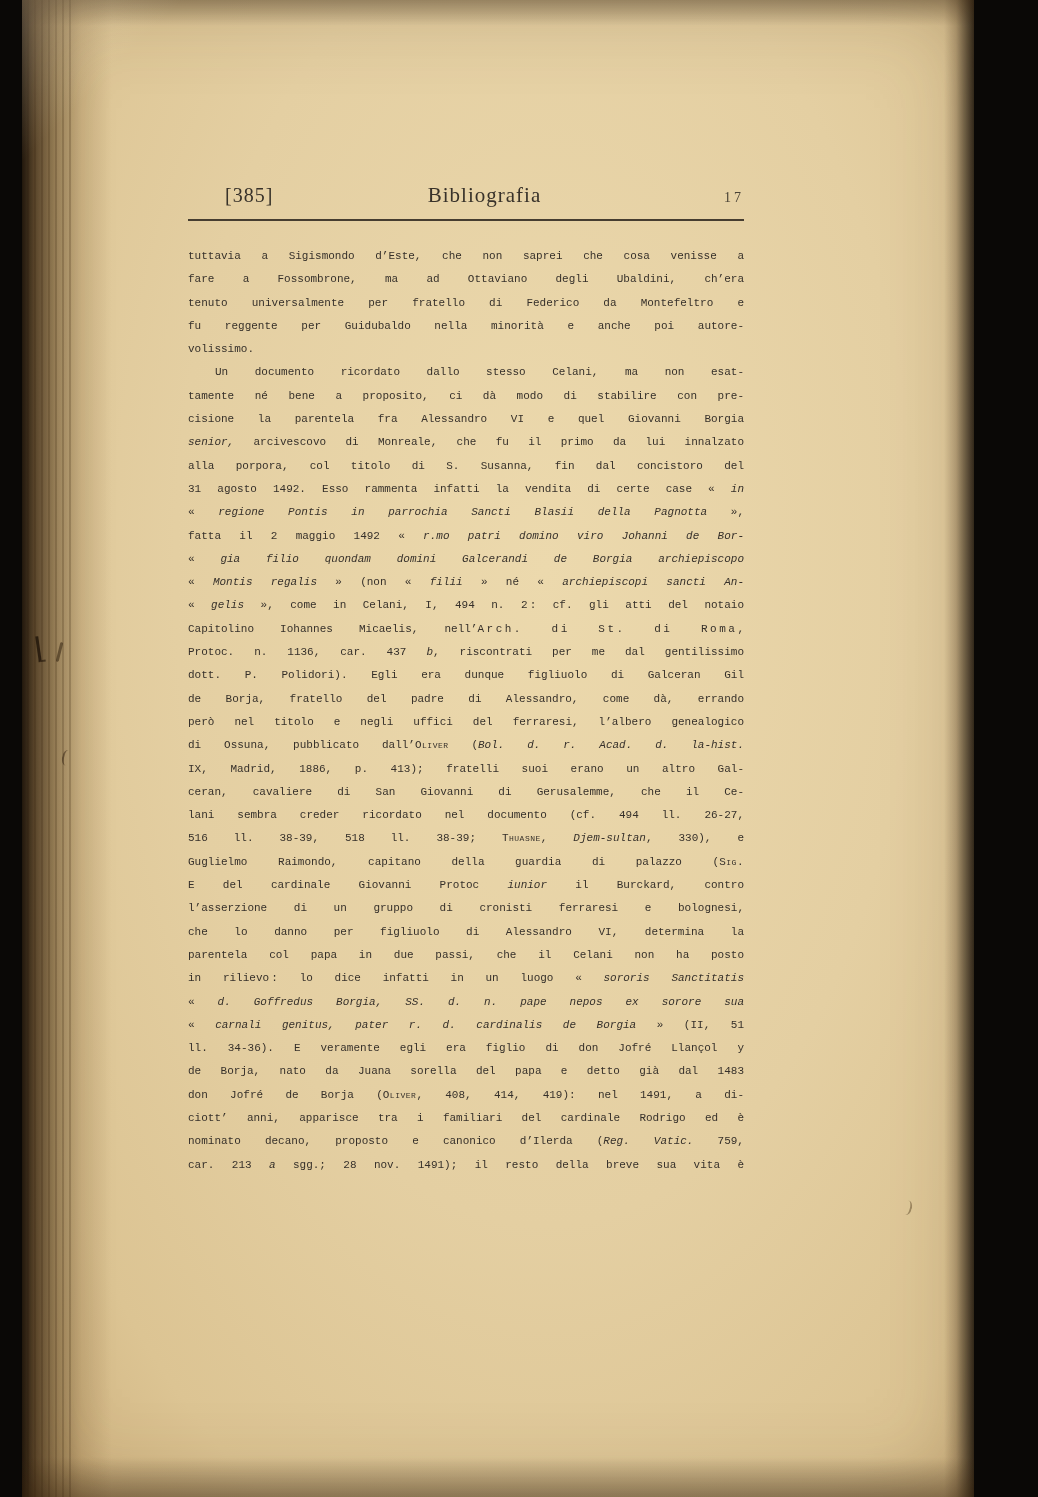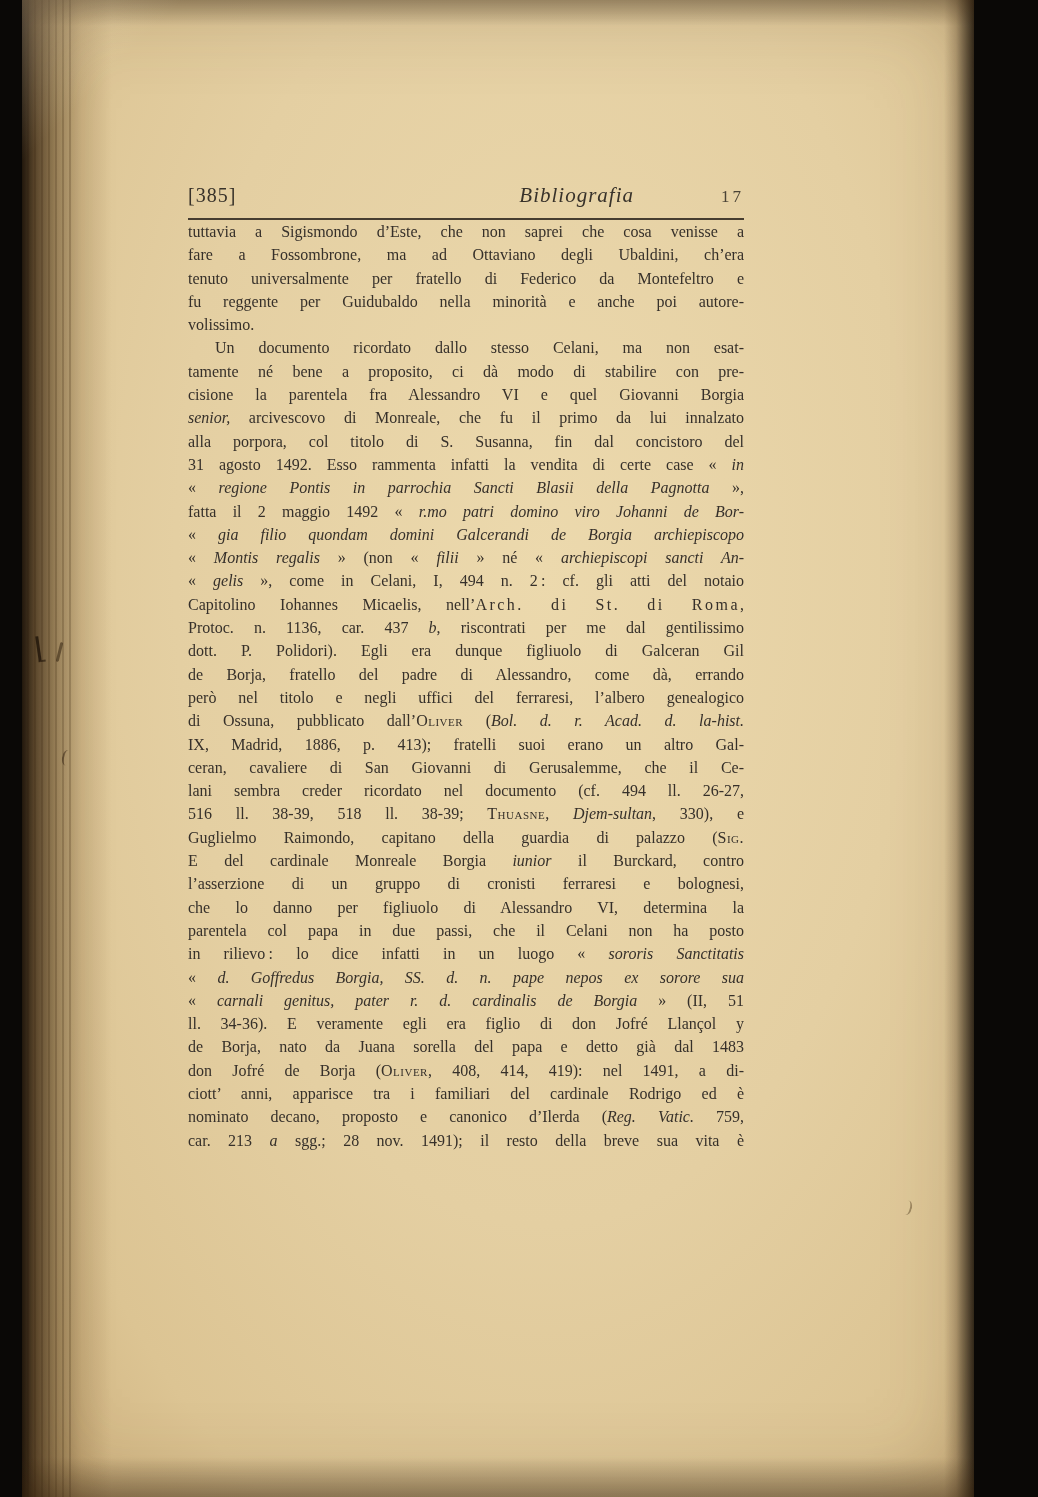--- a/index.html
+++ b/index.html
@@ -79,31 +79,34 @@
   .content {
     position:absolute;
     left:166px; top:182px;
     width:556px;
     color:#38322a;
   }
 
   .header {
     display:flex; align-items:baseline;
     line-height:26px;
+    margin-left:37px;
   }
   .h-marker { width:110px; font-size:20px; letter-spacing:1px; text-align:left; }
-  .h-title  { flex:1; text-align:right; font-style:italic; font-size:21px; letter-spacing:1px; }
-  .h-page   { width:110px; text-align:right; font-size:17px; letter-spacing:3px; color:#4a4336; }
+  .h-title  { flex:1; text-align:center; font-size:21px; letter-spacing:1px; }
+  .h-page   { width:110px; text-align:right; font-size:14px; letter-spacing:3px; color:#4a4336; }
 
   .rule { border-top:2px solid #463d30; margin-top:8px; }
 
   .body-text {
-    font-size:16px;
+    margin-top:24px;
+    font-size:11px;
     line-height:23.3px;
     color:#36302a;
+    font-family:Liberation Mono, monospace;
   }
   .bline { text-align:justify; text-align-last:justify; }
   .bline.noj { text-align-last:left; }
   .bline.ind { text-indent:27px; }
   .it { font-style:italic; }
   .sc { font-variant:small-caps; letter-spacing:0.5px; }
   .sp { letter-spacing:2.5px; }
 </style>
 </head>
 <body>
@@ -145,21 +148,21 @@
           <div class="bline"><span>Protoc. n. 1136, car. 437 </span><span class="it">b</span><span>, riscontrati per me dal gentilissimo</span></div>
           <div class="bline"><span>dott. P. Polidori). Egli era dunque figliuolo di Galceran Gil</span></div>
           <div class="bline"><span>de Borja, fratello del padre di Alessandro, come dà, errando</span></div>
           <div class="bline"><span>però nel titolo e negli uffici del ferraresi, l’albero genealogico</span></div>
           <div class="bline"><span>di Ossuna, pubblicato dall’</span><span class="sc">Oliver</span><span> (</span><span class="it">Bol. d. r. Acad. d. la-hist.</span></div>
           <div class="bline"><span>IX, Madrid, 1886, p. 413); fratelli suoi erano un altro Gal-</span></div>
           <div class="bline"><span>ceran, cavaliere di San Giovanni di Gerusalemme, che il Ce-</span></div>
           <div class="bline"><span>lani sembra creder ricordato nel documento (cf. 494 ll. 26-27,</span></div>
           <div class="bline"><span>516 ll. 38-39, 518 ll. 38-39; </span><span class="sc">Thuasne</span><span>, </span><span class="it">Djem-sultan</span><span>, 330), e</span></div>
           <div class="bline"><span>Guglielmo Raimondo, capitano della guardia di palazzo (</span><span class="sc">Sig.</span></div>
-          <div class="bline"><span>E del cardinale Monreale Borgia </span><span class="it">iunior</span><span> il Burckard, contro</span></div>
+          <div class="bline"><span>E del cardinale Giovanni Protoc </span><span class="it">iunior</span><span> il Burckard, contro</span></div>
           <div class="bline"><span>l’asserzione di un gruppo di cronisti ferraresi e bolognesi,</span></div>
           <div class="bline"><span>che lo danno per figliuolo di Alessandro VI, determina la</span></div>
           <div class="bline"><span>parentela col papa in due passi, che il Celani non ha posto</span></div>
           <div class="bline"><span>in rilievo : lo dice infatti in un luogo « </span><span class="it">sororis Sanctitatis</span></div>
           <div class="bline"><span>« </span><span class="it">d. Goffredus Borgia, SS. d. n. pape nepos ex sorore sua</span></div>
           <div class="bline"><span>« </span><span class="it">carnali genitus, pater r. d. cardinalis de Borgia</span><span> » (II, 51</span></div>
           <div class="bline"><span>ll. 34-36). E veramente egli era figlio di don Jofré Llançol y</span></div>
           <div class="bline"><span>de Borja, nato da Juana sorella del papa e detto già dal 1483</span></div>
           <div class="bline"><span>don Jofré de Borja (</span><span class="sc">Oliver</span><span>, 408, 414, 419): nel 1491, a di-</span></div>
           <div class="bline"><span>ciott’ anni, apparisce tra i familiari del cardinale Rodrigo ed è</span></div>

